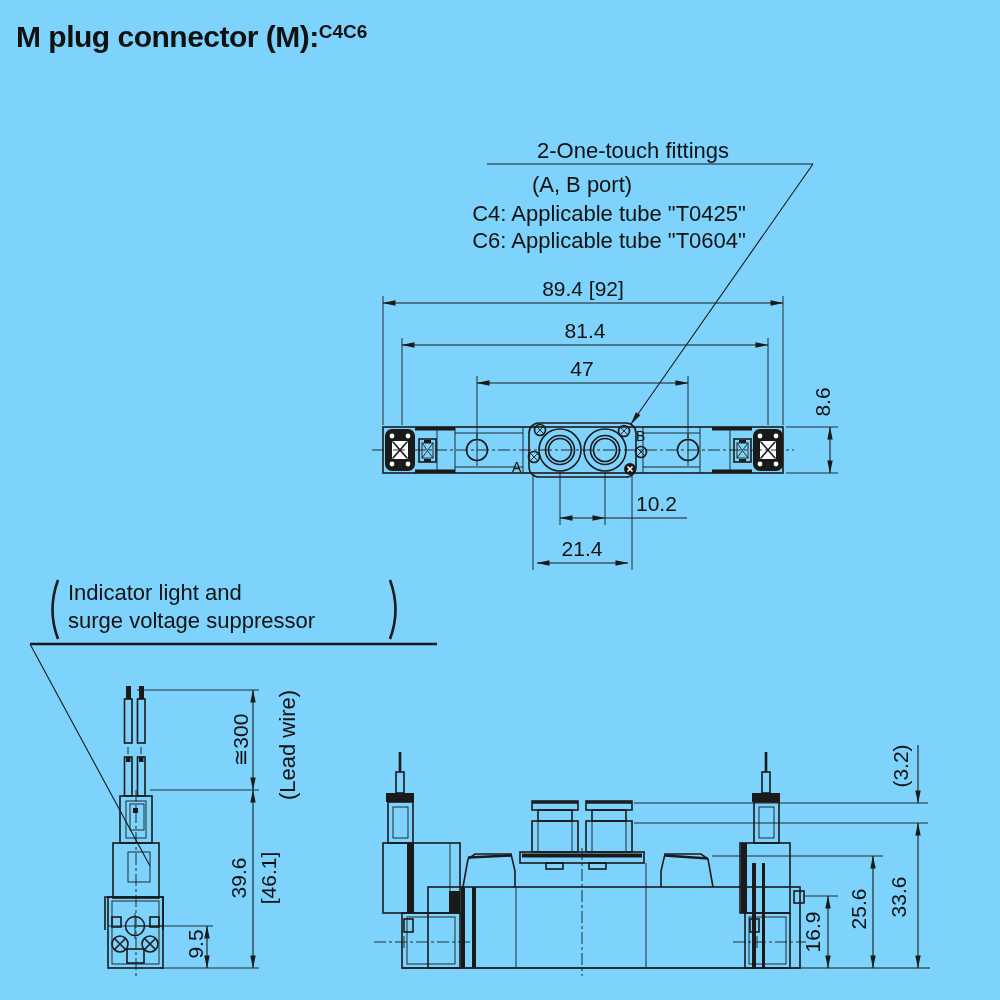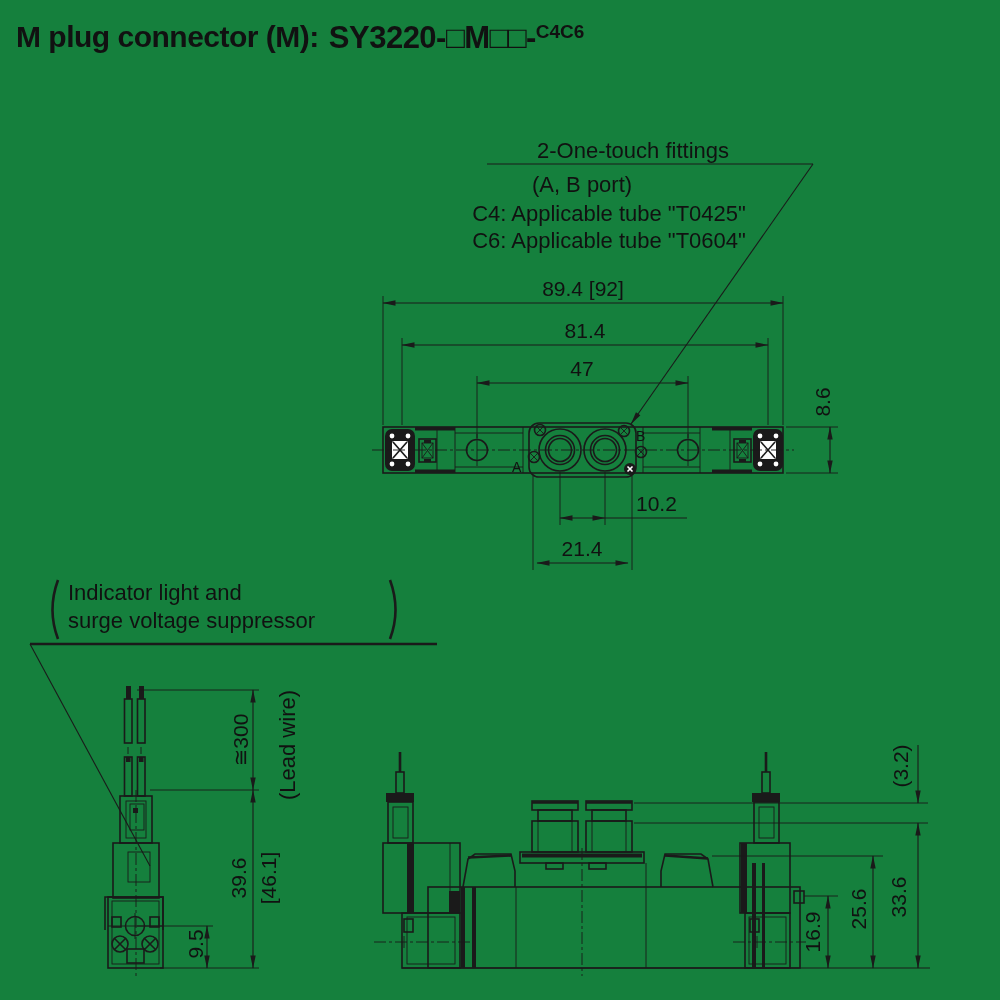--- a/index.html
+++ b/index.html
@@ -1,16 +1,16 @@
 <!DOCTYPE html>
 <html><head>
 <meta charset="utf-8">
 <style>
   html,body{margin:0;padding:0;background:#fff;}
-  #page{position:relative;width:1000px;height:1000px;background:#15803d;overflow:hidden;
+  #page{position:relative;width:1000px;height:1000px;background:#7dd3fc;overflow:hidden;
         font-family:"Liberation Sans",sans-serif;}
   #title{position:absolute;left:16px;top:20px;display:flex;align-items:flex-start;
          color:#111;white-space:nowrap;}
   #title .t-main{font-size:30px;font-weight:bold;letter-spacing:-0.5px;}
   #title .t-model{font-size:31px;font-weight:bold;margin-left:10px;letter-spacing:-0.5px;}
   #title .t-stack{display:flex;flex-direction:row;font-size:19px;font-weight:bold;
                   line-height:0.95;margin-top:3px;}
   svg{position:absolute;left:0;top:0;}
   svg .o{stroke:#1a1a1a;fill:none;stroke-width:1.6;}
   svg .thin{stroke:#1a1a1a;fill:none;stroke-width:0.9;}
@@ -24,21 +24,20 @@
   svg .ctxt{font-size:22px;}
   svg .ltxt{font-size:14px;}
 </style>
 </head>
 <body>
 
 <div id="page">
 
   <div id="title">
     <span class="t-main">M plug connector (M):</span>
-    <span class="t-model">SY3220-□M□□-</span>
     <span class="t-stack">
       <span>C4</span>
       <span>C6</span>
     </span>
   </div>
 
   <svg width="1000" height="1000" viewBox="0 0 1000 1000">
     <defs>
       <marker id="arr" viewBox="0 0 14 8" refX="13" refY="4" markerWidth="14" markerHeight="8" markerUnits="userSpaceOnUse" orient="auto-start-reverse">
         <path d="M0.5,1.3 L13.5,4 L0.5,6.7 Z" fill="#1a1a1a"></path>

